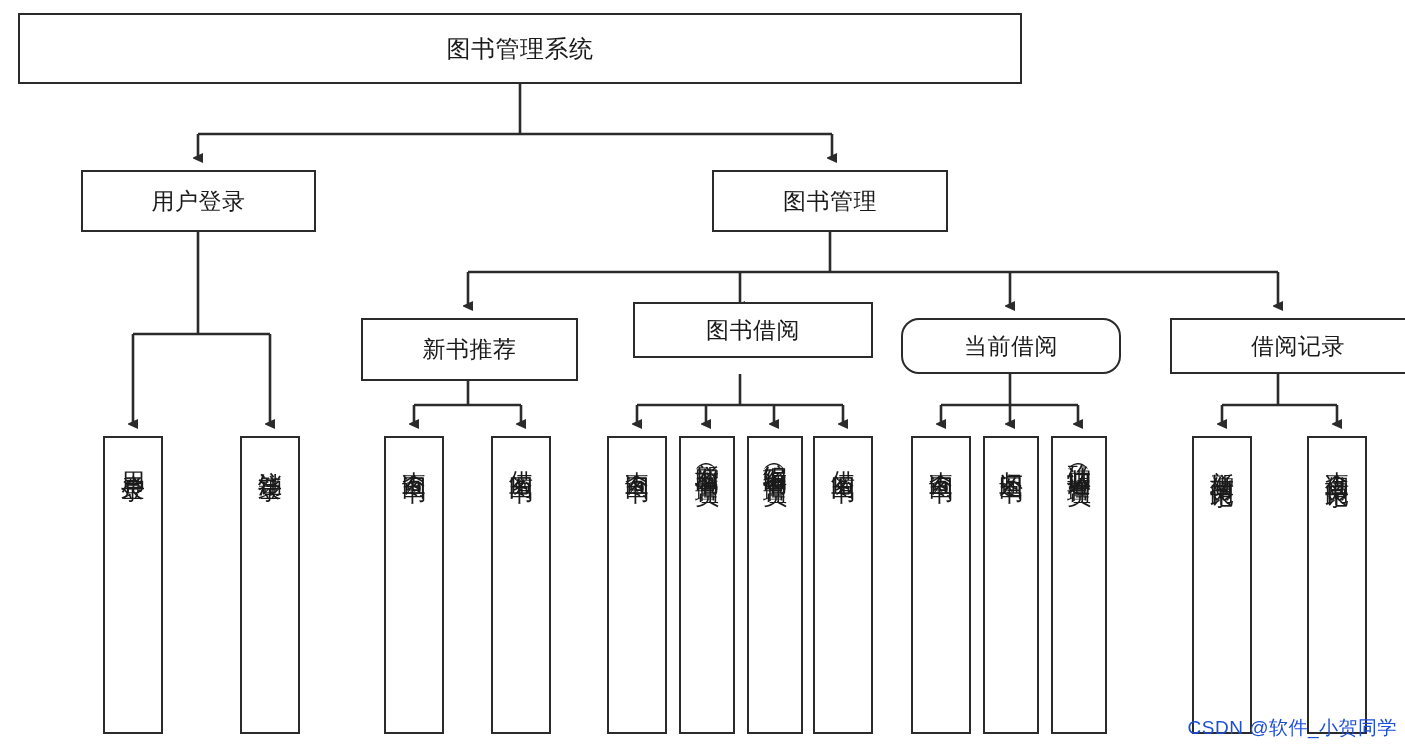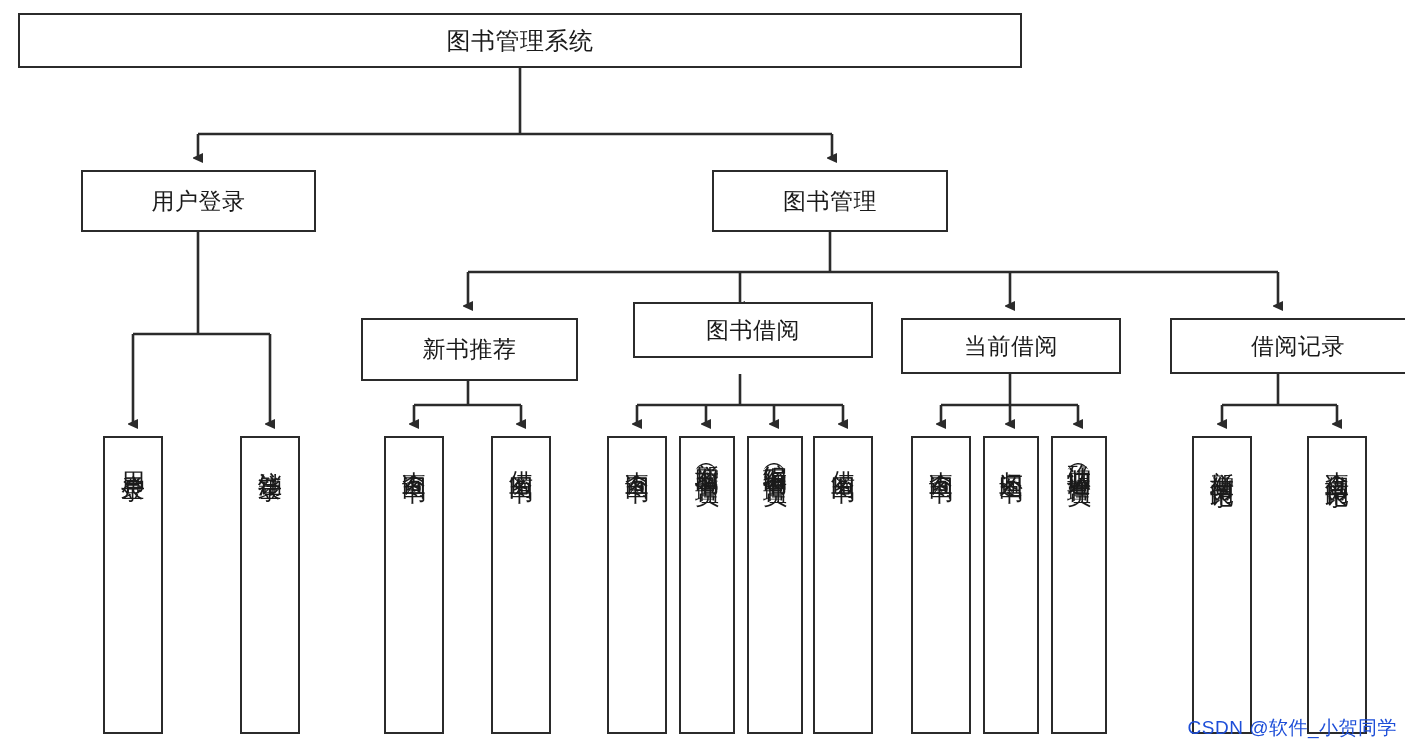--- a/index.html
+++ b/index.html
@@ -119,38 +119,38 @@
       <path d="M1010,405 L1010,424" marker-end="url(#arrowhead)"></path>
       <path d="M1078,405 L1078,424" marker-end="url(#arrowhead)"></path>
 
       <path d="M1278,374 L1278,405"></path>
       <path d="M1222,405 L1337,405"></path>
       <path d="M1222,405 L1222,424" marker-end="url(#arrowhead)"></path>
       <path d="M1337,405 L1337,424" marker-end="url(#arrowhead)"></path>
     </g>
   </svg>
 
-  <div class="node horizontal root" style="left:18px; top:13px; width:1004px; height:55px;">
+  <div class="node horizontal root" style="left:18px; top:13px; width:1004px; height:71px;">
     <span class="node-label">图书管理系统</span>
   </div>
 
   <div class="node horizontal" style="left:81px; top:170px; width:235px; height:62px;">
     <span class="node-label">用户登录</span>
   </div>
   <div class="node horizontal" style="left:712px; top:170px; width:236px; height:62px;align-items:center;">
     <span class="node-label">图书管理</span>
   </div>
 
   <div class="node horizontal" style="left:361px; top:318px; width:217px; height:63px;">
     <span class="node-label">新书推荐</span>
   </div>
   <div class="node horizontal" style="left:633px; top:302px; width:240px; height:56px;">
     <span class="node-label">图书借阅</span>
   </div>
-  <div class="node horizontal" style="left:901px; top:318px; width:220px; height:56px;">
+  <div class="node horizontal" style="left:901px; top:318px; width:220px; height:56px;border-radius:18px;">
     <span class="node-label">当前借阅</span>
   </div>
   <div class="node horizontal" style="left:1170px; top:318px; width:256px; height:56px;">
     <span class="node-label">借阅记录</span>
   </div>
 
   <div class="node vertical" style="left:103px; top:436px; width:60px; height:298px;">
     <span class="node-label">用户登录</span>
   </div>
   <div class="node vertical" style="left:240px; top:436px; width:60px; height:298px;">

